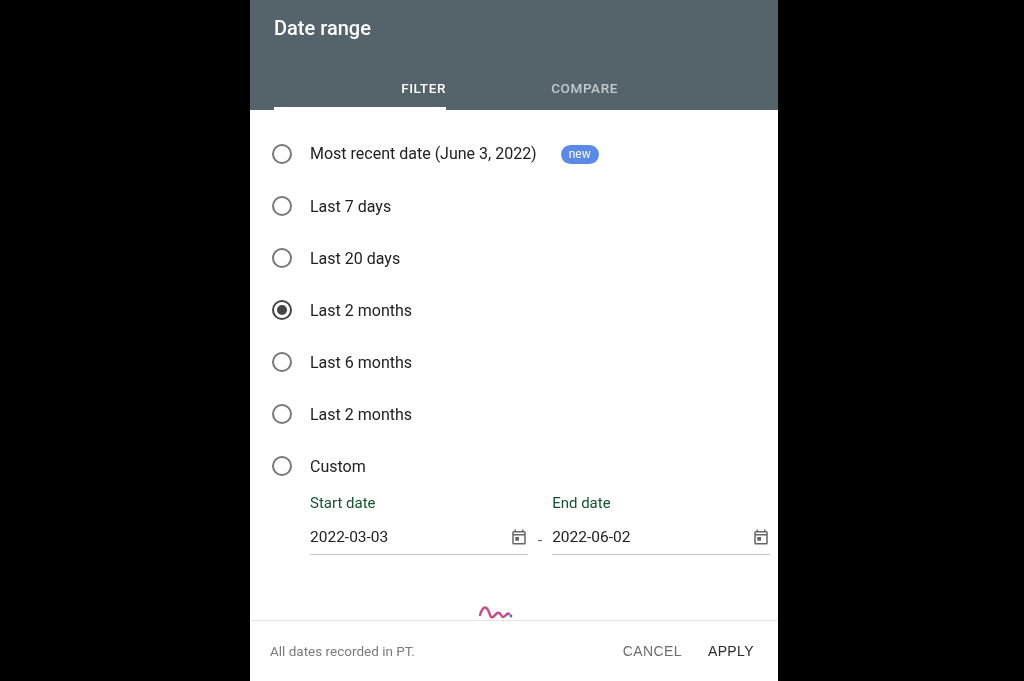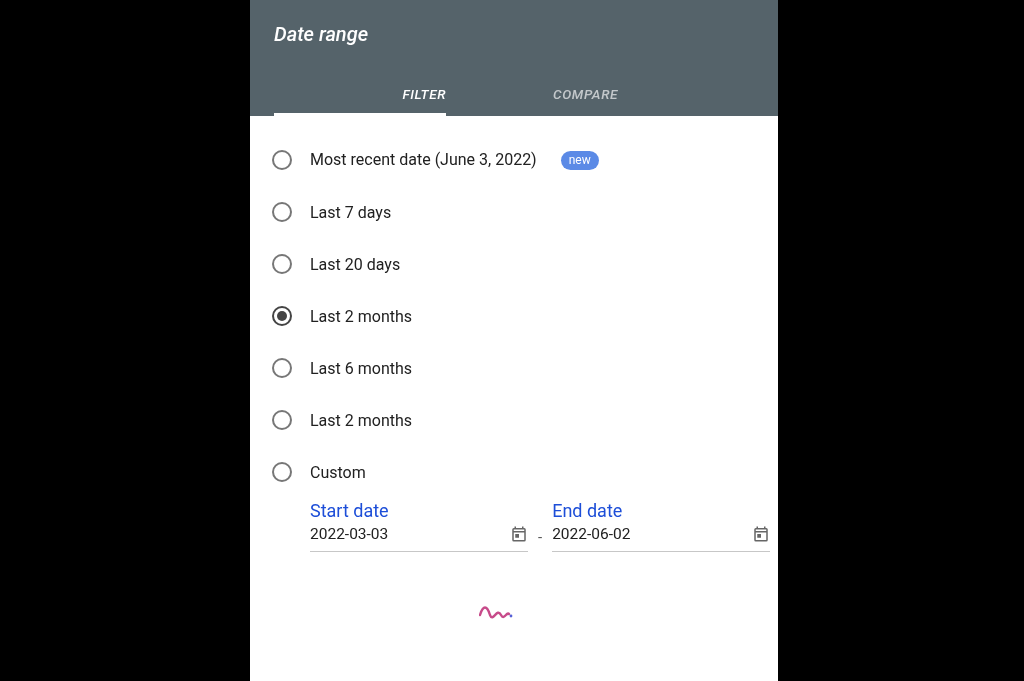--- a/index.html
+++ b/index.html
@@ -10,22 +10,21 @@
     height: 681px;
     background: #fff;
     display: flex;
     flex-direction: column;
     position: relative;
     margin-left: 4px;
   }
   .header {
     background: #55636a;
     color: #fff;
-    padding: 22px 24px 0 24px;
-    font-style: italic;
+    padding: 16px 24px 0 24px;
   }
   .title {
     font-size: 20px;
     font-weight: 500;
     margin-bottom: 28px;
   }
   .tabs {
     display: flex;
   }
   .tab {
@@ -101,23 +100,23 @@
     align-items: flex-end;
     padding-left: 38px;
     padding-top: 2px;
     gap: 10px;
   }
   .field {
     flex: 1;
     position: relative;
   }
   .field-label {
-    font-size: 18px;
-    color: #1d4ed8;
-    margin-bottom: 4px;
+    font-size: 15px;
+    color: #14532d;
+    margin-bottom: 16px;
     display: block;
   }
   .field-row {
     display: flex;
     align-items: center;
     border-bottom: 1px solid #c7c7c7;
     padding-bottom: 8px;
   }
   .field-input {
     flex: 1;
@@ -246,14 +245,19 @@
       </div>
     </div>
 
   </div>
 
   <svg class="scribble" viewBox="0 0 34 20">
     <path d="M1 14 C 4 4, 8 4, 11 14 C 14 22, 18 6, 22 14 C 25 20, 28 10, 30 13" stroke="#c74b8a" stroke-width="2.4" fill="none" stroke-linecap="round"></path>
     <circle cx="32" cy="15" r="1.4" fill="#5560d6"></circle>
   </svg>
 
+  <div class="footer">
+    <span class="footnote">All dates recorded in PT.</span>
+    <button class="btn cancel">CANCEL</button>
+    <button class="btn apply">APPLY</button>
+  </div>
 
 </div>
 
 </body></html>

